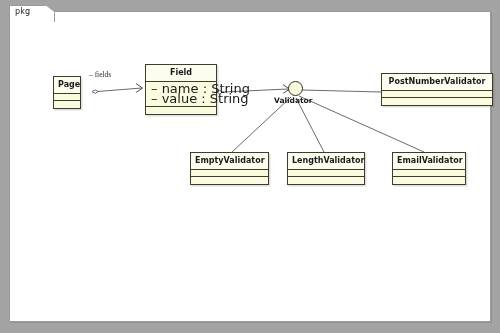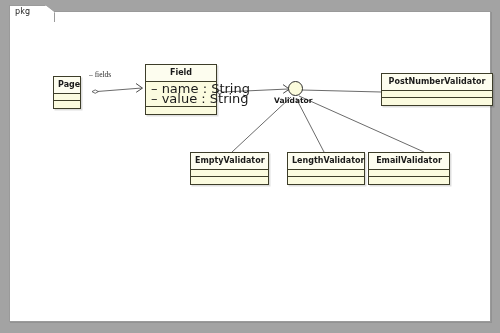--- a/index.html
+++ b/index.html
@@ -213,21 +213,21 @@
     <div class="uml-attrs empty"></div>
     <div class="uml-ops"></div>
   </div>
 
   <div class="uml-class" style="left:287px; top:152px; width:78px;">
     <div class="uml-name">LengthValidator</div>
     <div class="uml-attrs empty"></div>
     <div class="uml-ops"></div>
   </div>
 
-  <div class="uml-class" style="left:368px; top:152px; width:82px;">
+  <div class="uml-class" style="left:392px; top:152px; width:74px;">
     <div class="uml-name">EmailValidator</div>
     <div class="uml-attrs empty"></div>
     <div class="uml-ops"></div>
   </div>
 
   <div class="lollipop" style="left:288px; top:81px;"></div>
   <div class="lollipop-label" style="left:274px; top:96px;">Validator</div>
 
   <div class="edge-label" style="left:89px; top:70px;font-family:Liberation Serif, serif;">– fields</div>
 

